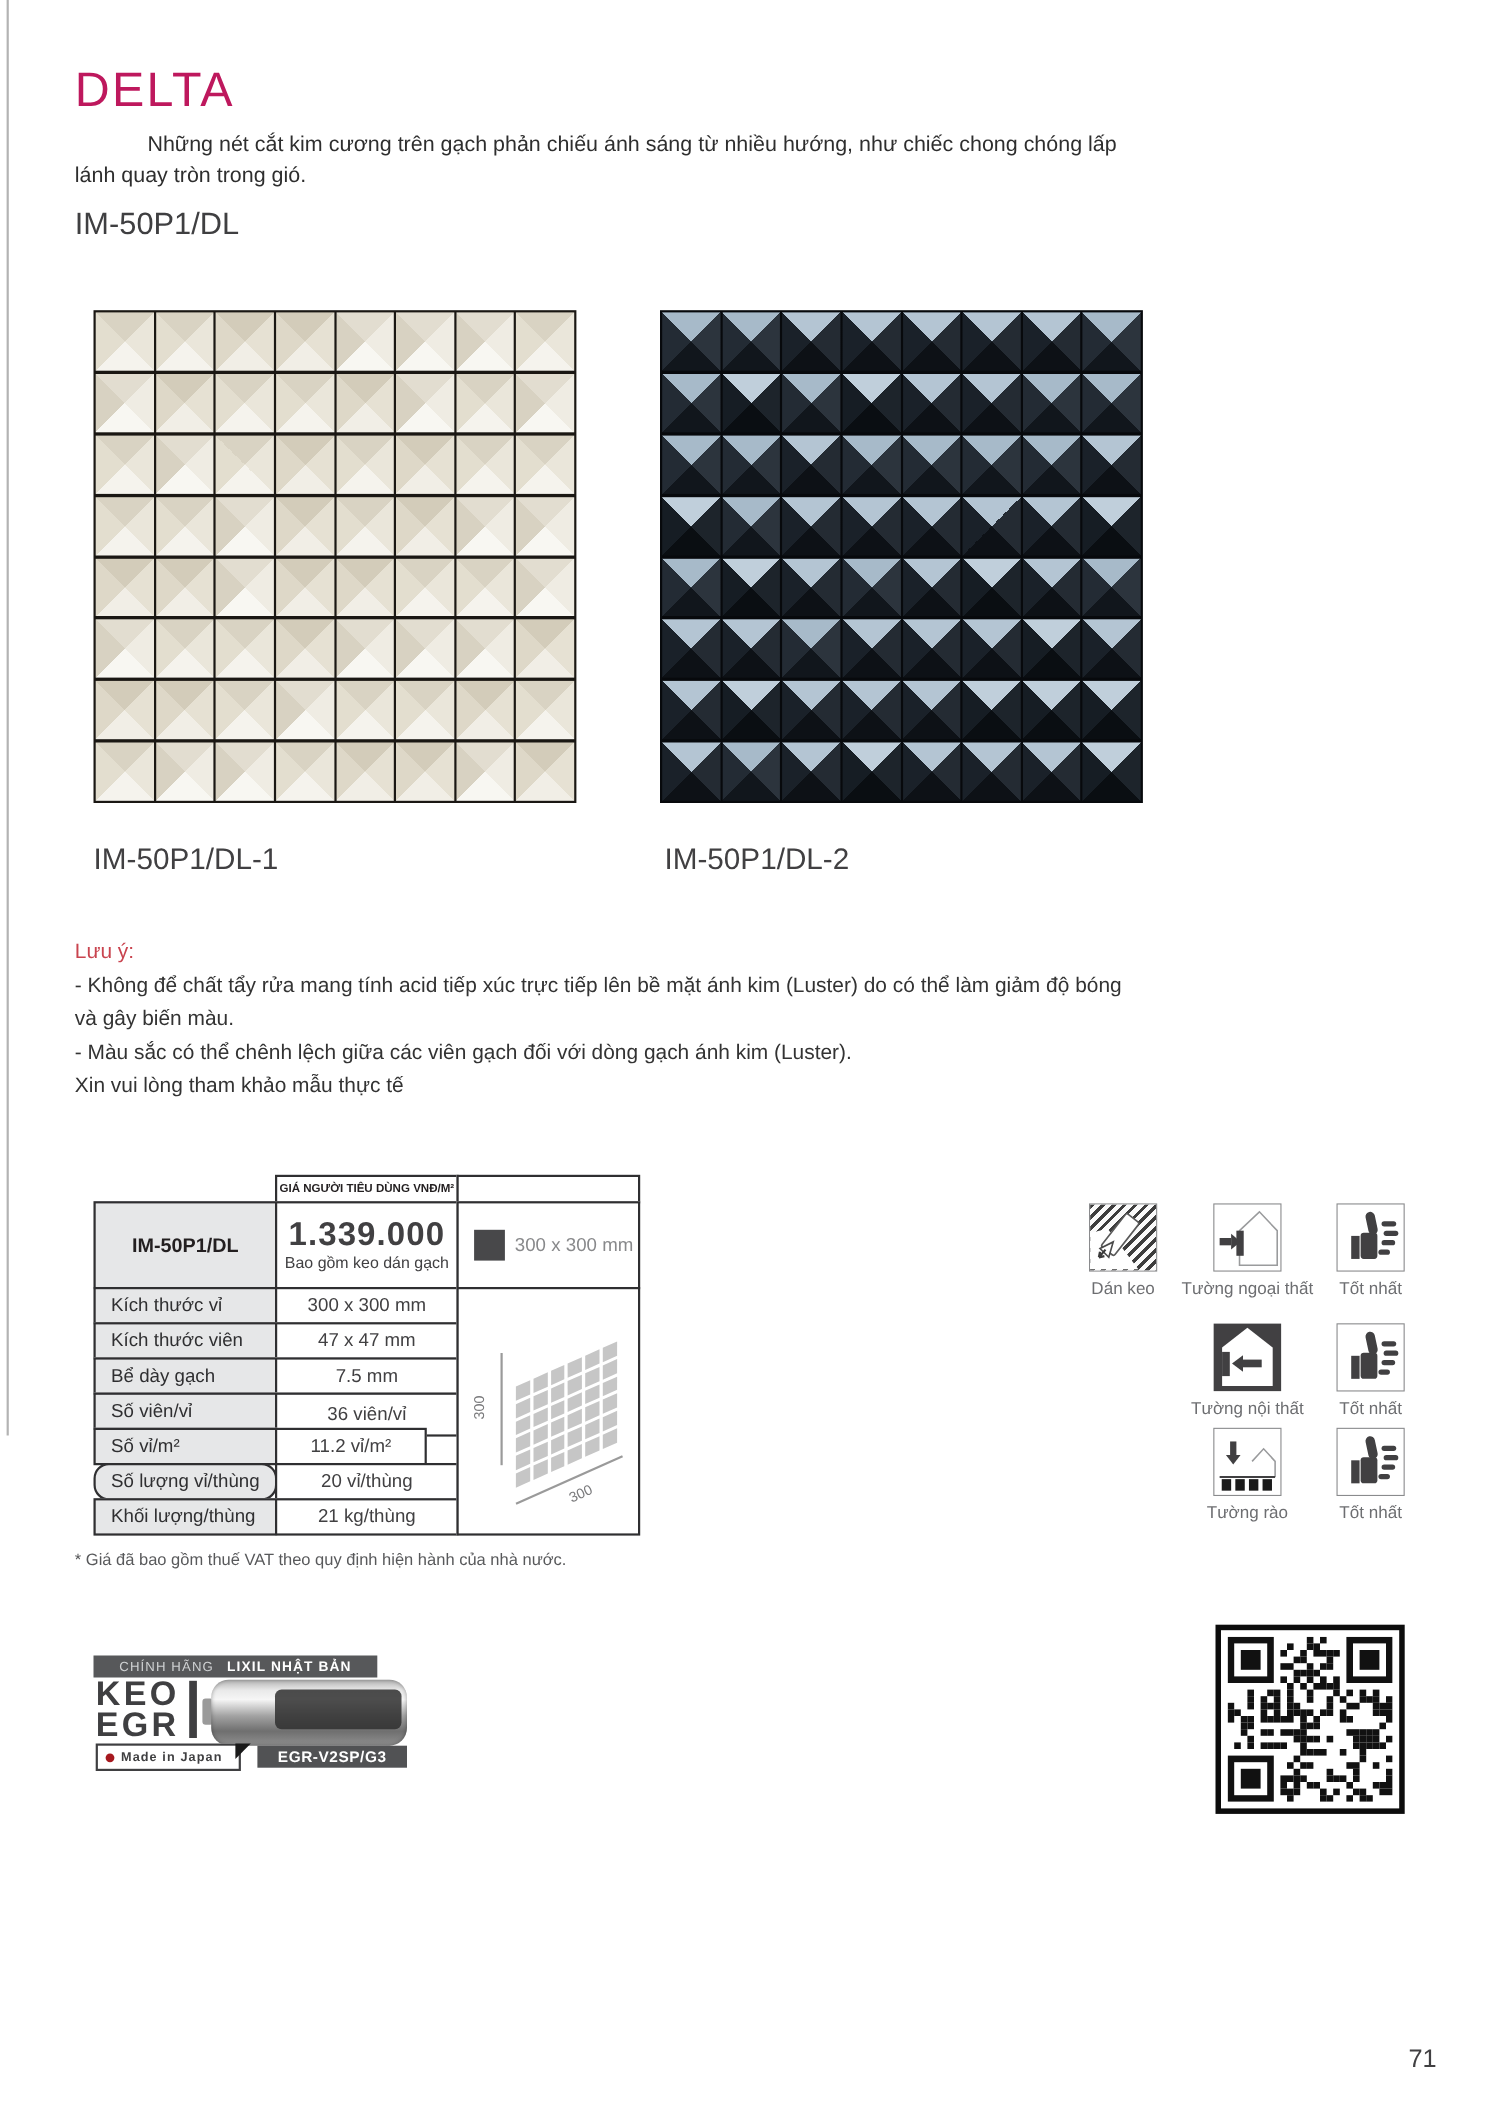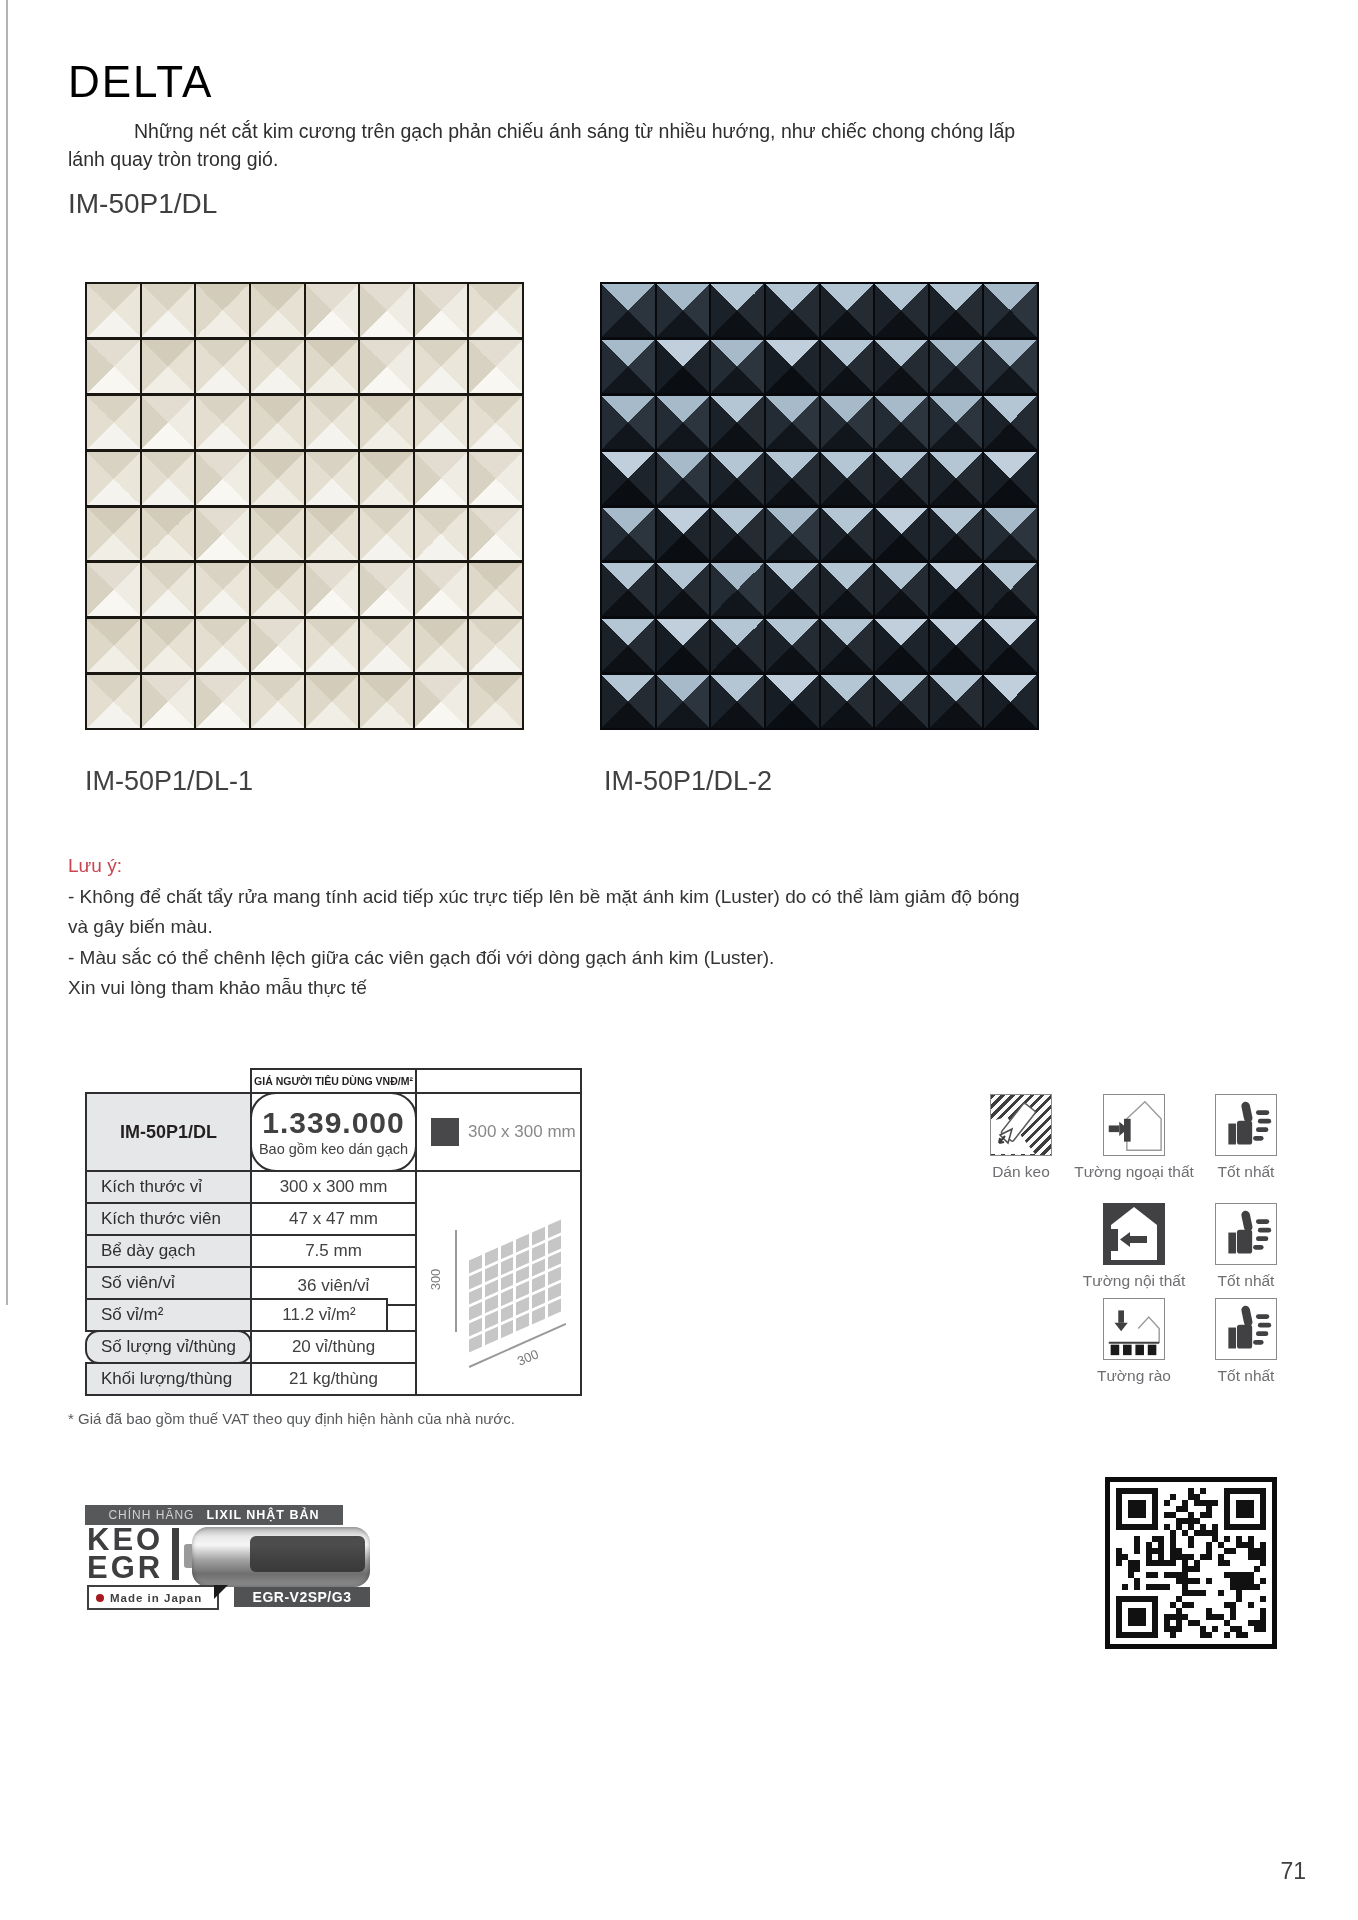--- a/index.html
+++ b/index.html
@@ -1,20 +1,20 @@
 <!DOCTYPE html>
 <html><head>
 <meta charset="utf-8">
 <style>
   html,body{margin:0;padding:0;background:#ffffff;}
   #page{position:relative;width:1358px;height:1920px;background:#ffffff;overflow:hidden;
         font-family:"Liberation Sans","DejaVu Sans",sans-serif;color:#2e2e2e;}
   .abs{position:absolute;}
   .edge-line{left:6px;top:0;width:2px;height:1305px;background:#b3b3b3;}
-  .title{left:68px;top:57px;font-size:44px;letter-spacing:2px;color:#000000;font-weight:400;}
+  .title{left:68px;top:57px;font-size:44px;letter-spacing:2px;color:#be185d;font-weight:400;}
   .desc{left:68px;top:117px;width:985px;font-size:19.5px;line-height:28px;color:#2e2e2e;text-indent:66px;}
   .code{left:68px;top:188px;font-size:28px;color:#3f3f41;}
   .tile{display:grid;grid-template-columns:repeat(8,1fr);grid-template-rows:repeat(8,1fr);}
   .tile1{left:85px;top:282px;width:435px;height:444px;gap:3px 2px;background:#1a1713;padding:2px;}
   .tile2{left:600px;top:282px;width:435px;height:444px;gap:3px 2px;background:#07090c;padding:2px;}
   .tile-label{top:766px;font-size:27px;color:#414042;}
   .notes{left:68px;top:851px;font-size:19px;line-height:30.5px;color:#333;}
   .red{color:#c9444f;}
   .cell{position:absolute;border:2px solid #2f2f31;background:#fff;box-sizing:border-box;}
   .cell-gray{background:#e6e7e8;}
@@ -200,21 +200,21 @@
     <div class="red">Lưu ý:</div>
     <div>- Không để chất tẩy rửa mang tính acid tiếp xúc trực tiếp lên bề mặt ánh kim (Luster) do có thể làm giảm độ bóng</div>
     <div>và gây biến màu.</div>
     <div>- Màu sắc có thể chênh lệch giữa các viên gạch đối với dòng gạch ánh kim (Luster).</div>
     <div>Xin vui lòng tham khảo mẫu thực tế</div>
   </div>
 
   <div class="cell price-head" style="left:250px;top:1068px;width:167px;height:26px;">GIÁ NGƯỜI TIÊU DÙNG VNĐ/M²</div>
   <div class="cell" style="left:415px;top:1068px;width:167px;height:26px;"></div>
   <div class="cell cell-gray model-cell" style="left:85px;top:1092px;width:167px;height:80px;">IM-50P1/DL</div>
-  <div class="cell price-cell" style="left:250px;top:1092px;width:167px;height:80px;border-radius:26px;">
+  <div class="cell price-cell" style="left:250px;top:1092px;width:167px;height:80px;">
     <div class="price-big">1.339.000</div>
     <div class="price-note">Bao gồm keo dán gạch</div>
   </div>
   <div class="cell" style="left:415px;top:1092px;width:167px;height:80px;display:flex;align-items:center;padding-left:14px;">
     <div class="swatch"></div>
     <div class="swatch-label">300 x 300 mm</div>
   </div>
   <div id="spec-rows">
       <div class="cell cell-gray spec-label" style="left: 85px; top: 1170px; width: 167px; height: 34px;">Kích thước vỉ</div>
       <div class="cell spec-value" style="left: 250px; top: 1170px; width: 167px; height: 34px;">300 x 300 mm</div>

